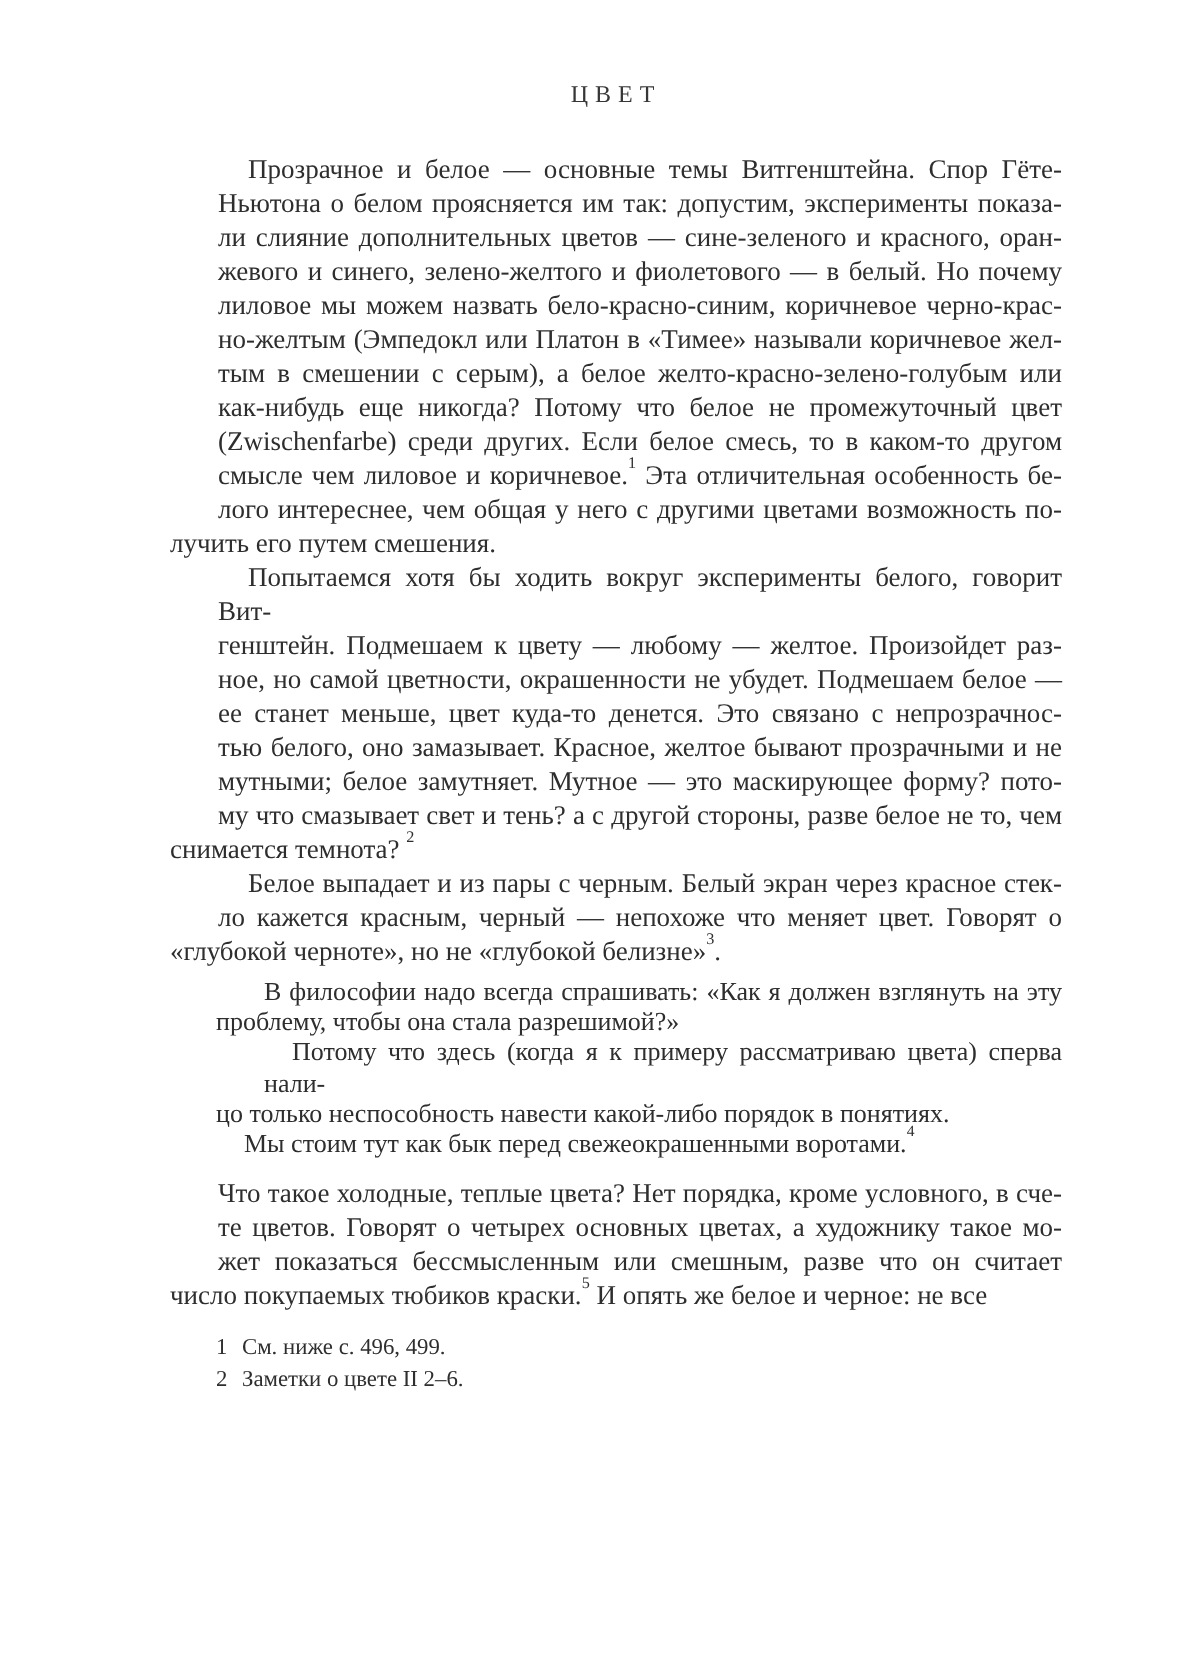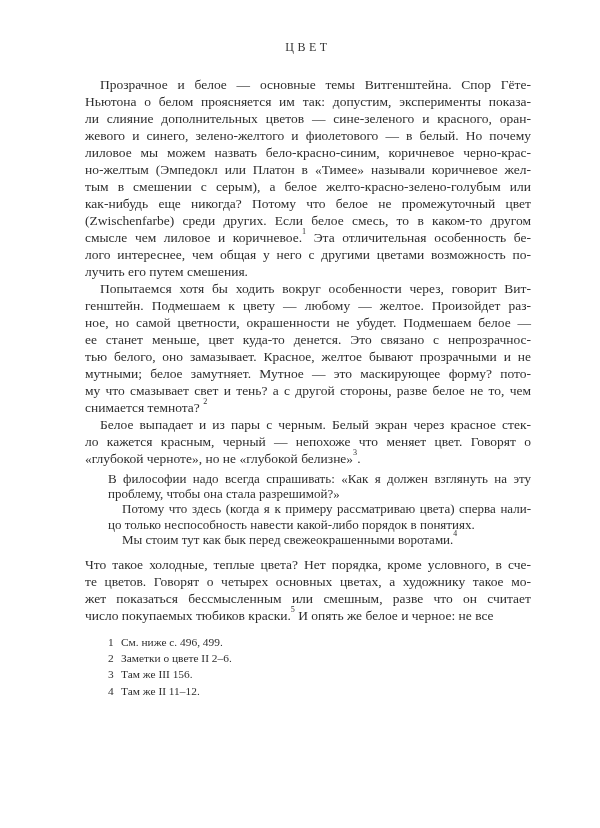--- a/index.html
+++ b/index.html
@@ -20,21 +20,21 @@
     letter-spacing: 3.5px;
     color: #363636;
     margin-bottom: 22px;
   }
   .line {
     font-size: 13.5px;
     line-height: 17px;
     text-align: left;
     white-space: normal;
   }
-  .line.j { text-align: justify; text-align-last: justify; }
+  .line.j { text-align: justify; text-align-last: justify; margin-left: 24px; }
   .para .ind { text-indent: 15px; }
   .quote {
     margin: 4px 0 9px 0;
     padding-left: 23px;
   }
   .quote .line { font-size: 13px; line-height: 15.2px; }
   .quote .ind { text-indent: 14px; }
   .footnotes { margin-top: 10px; }
   .footnotes .line { font-size: 11.4px; line-height: 16.2px; }
   .fn-num {
@@ -74,21 +74,21 @@
           <div class="line j">лиловое мы можем назвать бело-красно-синим, коричневое черно-крас-</div>
           <div class="line j">но-желтым (Эмпедокл или Платон в «Тимее» называли коричневое жел-</div>
           <div class="line j">тым в смешении с серым), а белое желто-красно-зелено-голубым или</div>
           <div class="line j">как-нибудь еще никогда? Потому что белое не промежуточный цвет</div>
           <div class="line j">(Zwischenfarbe) среди других. Если белое смесь, то в каком-то другом</div>
           <div class="line j">смысле чем лиловое и коричневое.<sup>1</sup> Эта отличительная особенность бе-</div>
           <div class="line j">лого интереснее, чем общая у него с другими цветами возможность по-</div>
           <div class="line">лучить его путем смешения.</div>
         </div>
         <div class="para">
-          <div class="line ind j">Попытаемся хотя бы ходить вокруг особенности через, говорит Вит-</div>
+          <div class="line ind j">Попытаемся хотя бы ходить вокруг эксперименты белого, говорит Вит-</div>
           <div class="line j">генштейн. Подмешаем к цвету — любому — желтое. Произойдет раз-</div>
           <div class="line j">ное, но самой цветности, окрашенности не убудет. Подмешаем белое —</div>
           <div class="line j">ее станет меньше, цвет куда-то денется. Это связано с непрозрачнос-</div>
           <div class="line j">тью белого, оно замазывает. Красное, желтое бывают прозрачными и не</div>
           <div class="line j">мутными; белое замутняет. Мутное — это маскирующее форму? пото-</div>
           <div class="line j">му что смазывает свет и тень? а с другой стороны, разве белое не то, чем</div>
           <div class="line">снимается темнота? <sup>2</sup></div>
         </div>
         <div class="para">
           <div class="line ind j">Белое выпадает и из пары с черным. Белый экран через красное стек-</div>

